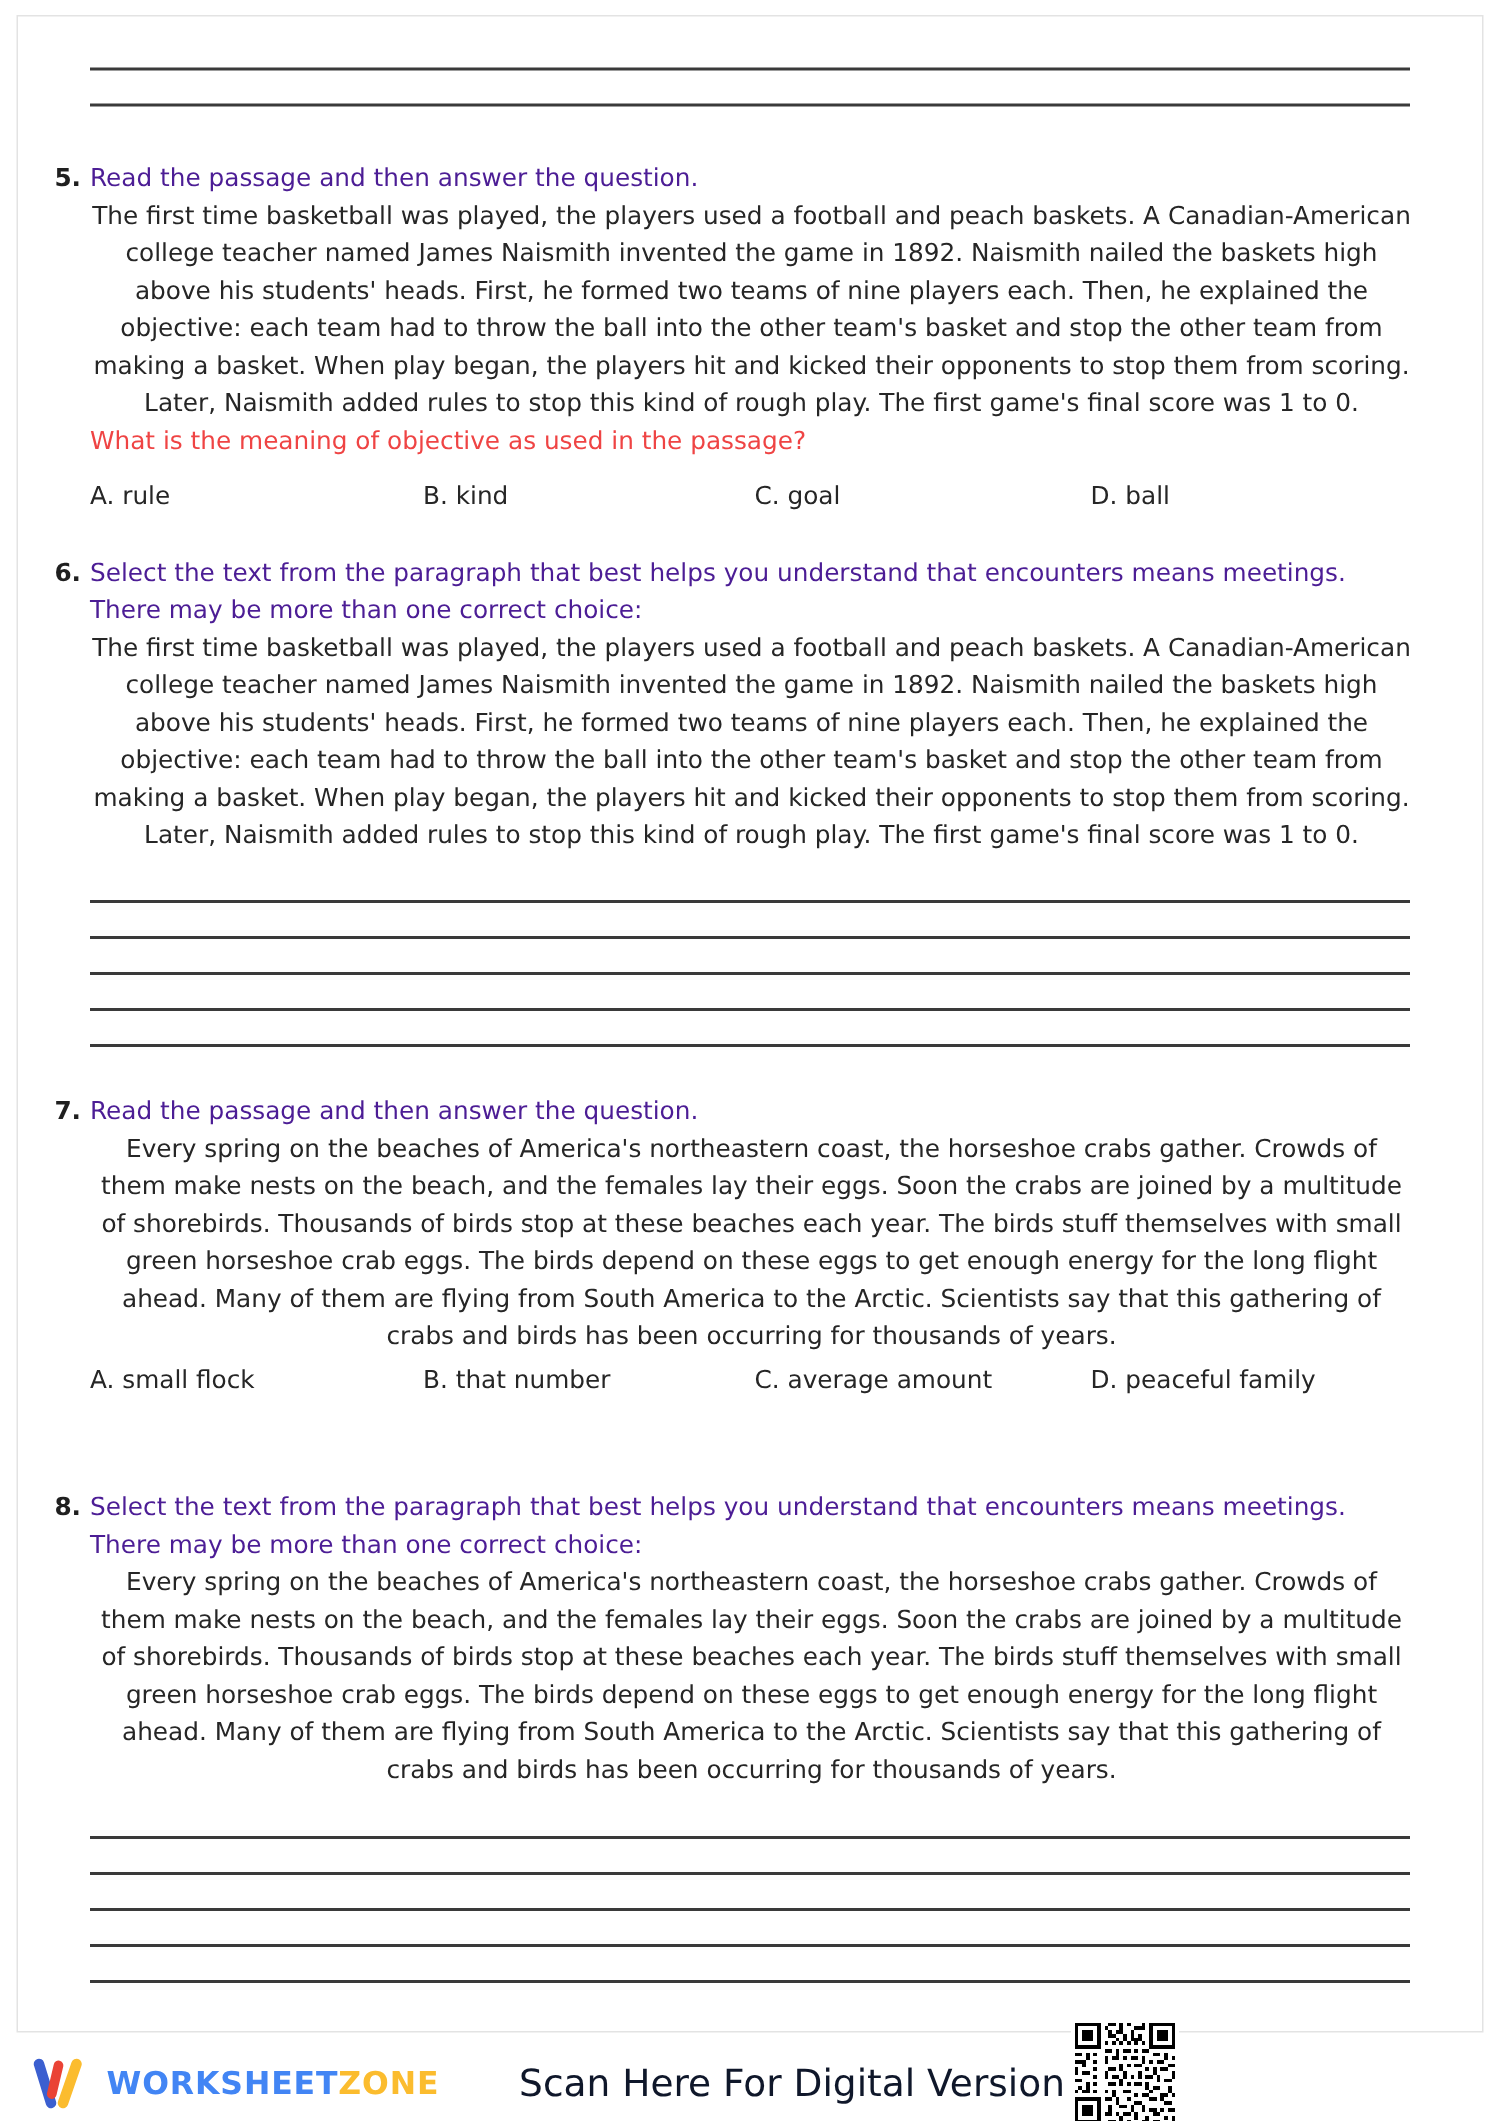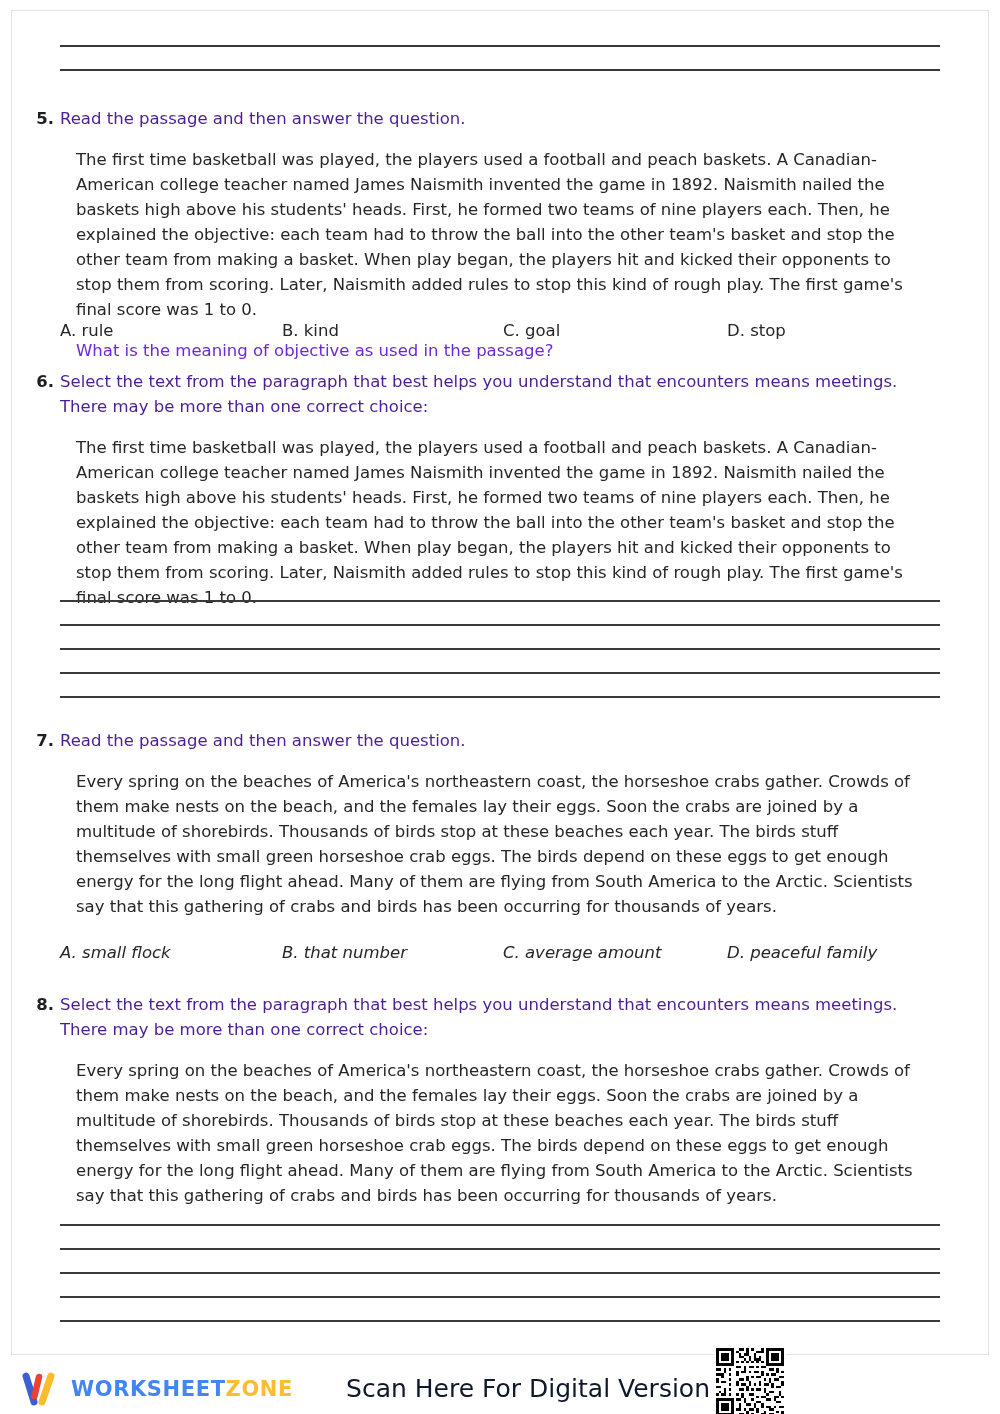--- a/index.html
+++ b/index.html
@@ -74,28 +74,28 @@
   .qtext {
     font-size: 16.5px;
     line-height: 25px;
     color: #4c1d95;
     margin: 0;
   }
   .passage {
     font-size: 16.5px;
     line-height: 25px;
     color: #262626;
-    margin: 16px;
-    text-align: left;
+    margin: 0;
+    text-align: center;
   }
   .qprompt {
     font-size: 16.5px;
     line-height: 25px;
-    color: #6d28d9;
-    margin: 16px;
+    color: #ef4444;
+    margin: 0;
   }
 
   
   .choices {
     position: relative;
     width: 1000px;
     box-sizing: border-box;
     padding-left: 56px;
     height: 28px;
   }
@@ -176,42 +176,42 @@
     <div class="question" style="position:absolute; left:0; top:106px;">
       <div class="qnum">5.</div>
       <p class="qtext">Read the passage and then answer the question.</p>
       <p class="passage">The first time basketball was played, the players used a football and peach baskets. A Canadian-American college teacher named James Naismith invented the game in 1892. Naismith nailed the baskets high above his students' heads. First, he formed two teams of nine players each. Then, he explained the objective: each team had to throw the ball into the other team's basket and stop the other team from making a basket. When play began, the players hit and kicked their opponents to stop them from scoring. Later, Naismith added rules to stop this kind of rough play. The first game's final score was 1 to 0.</p>
       <p class="qprompt">What is the meaning of objective as used in the passage?</p>
     </div>
     <div class="choices" style="position:absolute; left:0; top:318px;">
       <span class="choice c0">A. rule</span>
       <span class="choice c1">B. kind</span>
       <span class="choice c2">C. goal</span>
-      <span class="choice c3">D. stop</span>
+      <span class="choice c3">D. ball</span>
     </div>
 
     <div class="question" style="position:absolute; left:0; top:369px;">
       <div class="qnum">6.</div>
       <p class="qtext">Select the text from the paragraph that best helps you understand that encounters means meetings. There may be more than one correct choice:</p>
       <p class="passage">The first time basketball was played, the players used a football and peach baskets. A Canadian-American college teacher named James Naismith invented the game in 1892. Naismith nailed the baskets high above his students' heads. First, he formed two teams of nine players each. Then, he explained the objective: each team had to throw the ball into the other team's basket and stop the other team from making a basket. When play began, the players hit and kicked their opponents to stop them from scoring. Later, Naismith added rules to stop this kind of rough play. The first game's final score was 1 to 0.</p>
     </div>
     <div class="lines" style="position:absolute; left:0; top:600px;">
       <div class="ln"></div>
       <div class="ln"></div>
       <div class="ln"></div>
       <div class="ln"></div>
       <div class="ln"></div>
     </div>
 
     <div class="question" style="position:absolute; left:0; top:728px;">
       <div class="qnum">7.</div>
       <p class="qtext">Read the passage and then answer the question.</p>
       <p class="passage">Every spring on the beaches of America's northeastern coast, the horseshoe crabs gather. Crowds of them make nests on the beach, and the females lay their eggs. Soon the crabs are joined by a multitude of shorebirds. Thousands of birds stop at these beaches each year. The birds stuff themselves with small green horseshoe crab eggs. The birds depend on these eggs to get enough energy for the long flight ahead. Many of them are flying from South America to the Arctic. Scientists say that this gathering of crabs and birds has been occurring for thousands of years.</p>
     </div>
-    <div class="choices" style="position:absolute; left:0; top:940px;font-style:italic;">
+    <div class="choices" style="position:absolute; left:0; top:907px;">
       <span class="choice c0">A. small flock</span>
       <span class="choice c1">B. that number</span>
       <span class="choice c2">C. average amount</span>
       <span class="choice c3">D. peaceful family</span>
     </div>
 
     <div class="question" style="position:absolute; left:0; top:992px;">
       <div class="qnum">8.</div>
       <p class="qtext">Select the text from the paragraph that best helps you understand that encounters means meetings. There may be more than one correct choice:</p>
       <p class="passage">Every spring on the beaches of America's northeastern coast, the horseshoe crabs gather. Crowds of them make nests on the beach, and the females lay their eggs. Soon the crabs are joined by a multitude of shorebirds. Thousands of birds stop at these beaches each year. The birds stuff themselves with small green horseshoe crab eggs. The birds depend on these eggs to get enough energy for the long flight ahead. Many of them are flying from South America to the Arctic. Scientists say that this gathering of crabs and birds has been occurring for thousands of years.</p>

